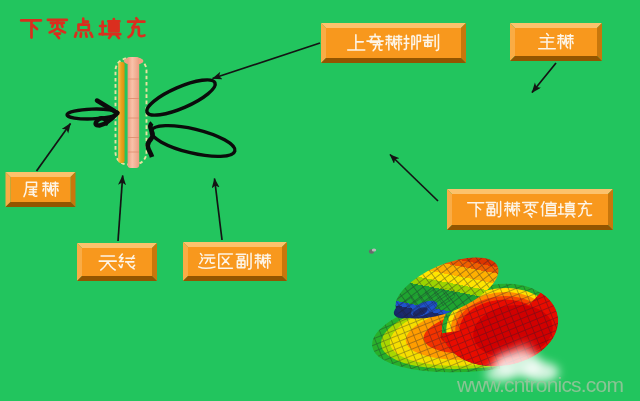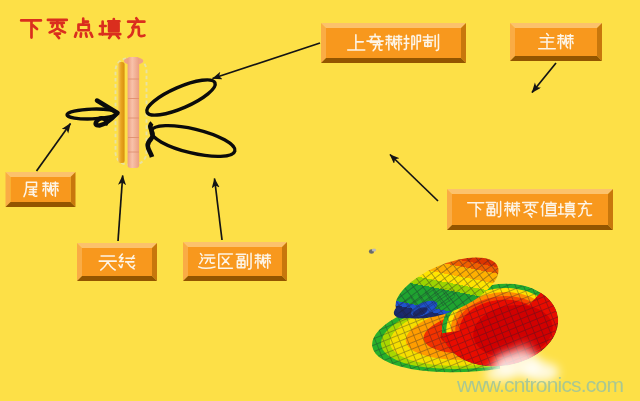--- a/index.html
+++ b/index.html
@@ -1,16 +1,16 @@
 <!DOCTYPE html>
 <html><head>
 <meta charset="utf-8">
 <style>
 html,body{margin:0;padding:0;background:#fff;}
-#stage{position:relative;width:640px;height:401px;background:#fde047;overflow:hidden;
+#stage{position:relative;width:640px;height:401px;background:#22c55e;overflow:hidden;
 font-family:"Liberation Sans", sans-serif;}
 </style>
 </head>
 <body>
 <div id="stage">
 <svg width="640" height="401" viewBox="0 0 640 401" xmlns="http://www.w3.org/2000/svg">
 <defs>
 
 <g id="gXIA" fill="none">
           <path d="M4,12 H96 M52,12 V92 M57,34 L78,52"></path>

